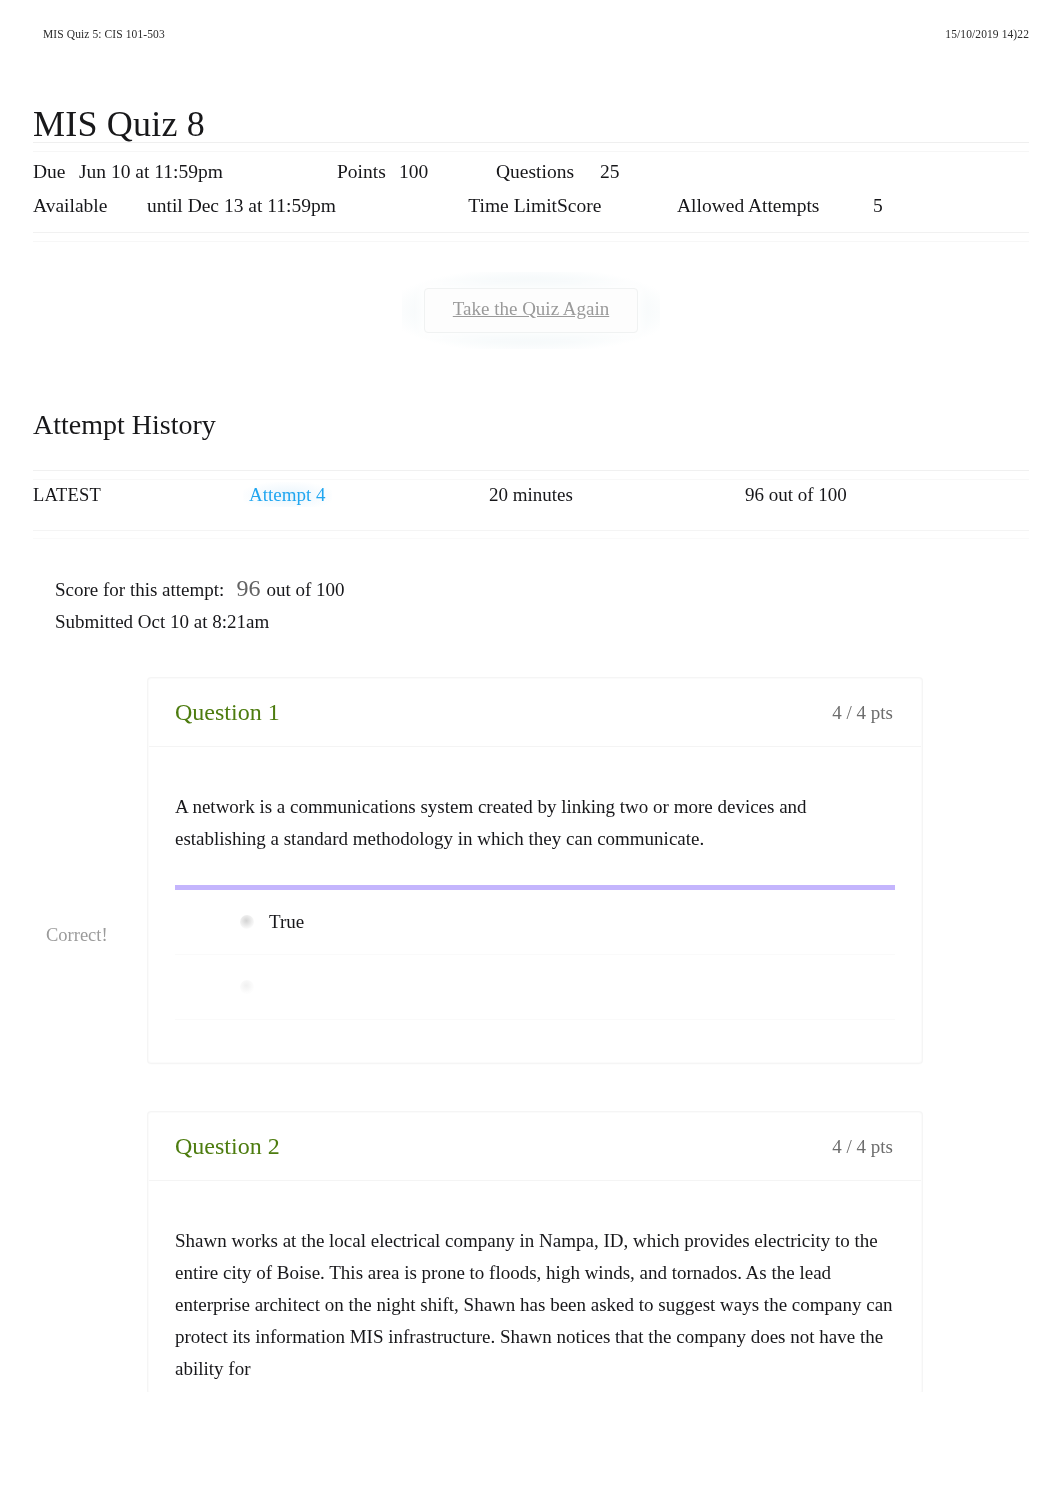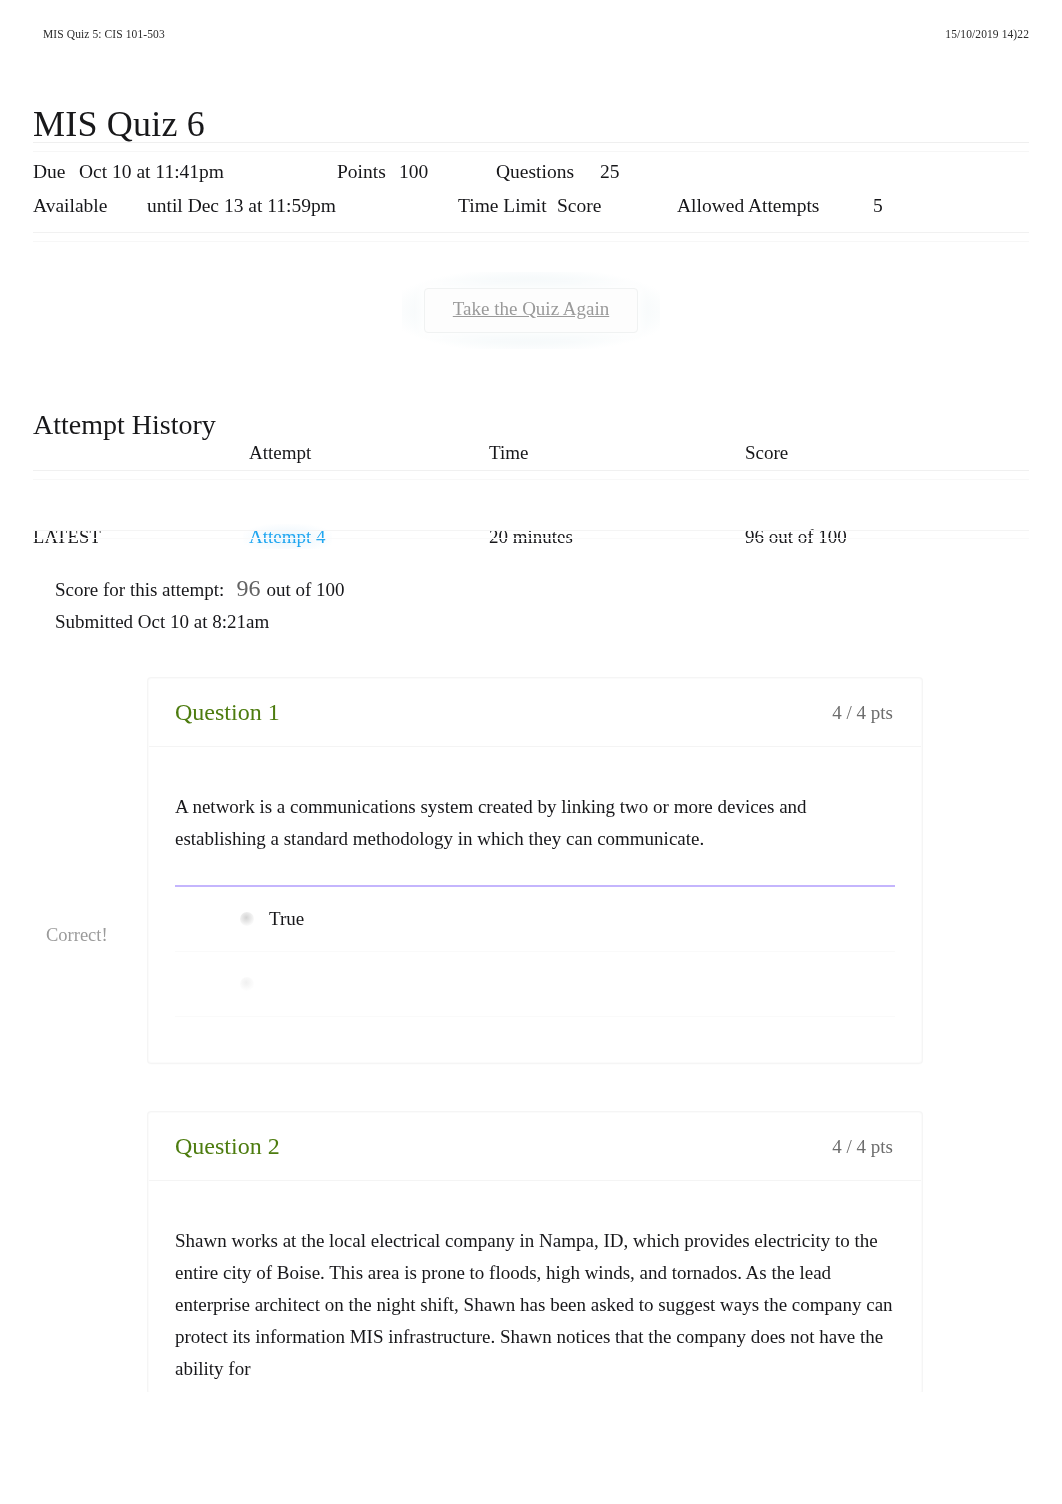--- a/index.html
+++ b/index.html
@@ -72,21 +72,21 @@
 
   .m-due-l   { width: 46px; }
   .m-due-v   { width: 258px; }
   .m-pts-l   { width: 62px; }
   .m-pts-v   { width: 97px; }
   .m-qs-l    { width: 104px; }
   .m-qs-v    { width: 60px; }
 
   .m-avl-l   { width: 114px; }
   .m-avl-v   { width: 311px; }
-  .m-tl-l    { width: 99px; }
+  .m-tl-l    { width: 99px; text-align: right; }
   .m-tl-v    { width: 120px; }
   .m-aa-l    { width: 196px; }
   .m-aa-v    { width: 40px; }
 
   
   .btn-wrap {
     position: absolute;
     top: 272px;
     left: 0;
     width: 1062px;
@@ -218,21 +218,21 @@
     padding: 44px 26px 0 26px;
     font-size: 19px;
     line-height: 32px;
     color: #17171a;
   }
   .q-text { margin: 0; }
 
   
   .answers {
     margin-top: 30px;
-    border-top: 2px solid #c4b5fd;
+    border-top: 5px solid #c4b5fd;
   }
   .answer-row {
     position: relative;
     display: flex;
     align-items: center;
     height: 64px;
     padding-left: 44px;
     border-bottom: 1px solid #fafafa;
   }
   .answer-row .radio {
@@ -272,52 +272,46 @@
   }
 </style>
 </head>
 <body>
 
 <div class="print-header">
   <span>MIS Quiz 5: CIS 101-503</span>
   <span>15/10/2019 14)22</span>
 </div>
 
-<h1 class="page-title">MIS Quiz 6</h1>
+<h1 class="page-title">MIS Quiz 8</h1>
 
 <div class="rule r1"></div>
 <div class="rule r2"></div>
 
 <div class="meta">
   <div class="meta-row">
-    <span class="meta-lbl m-due-l">Due</span><span class="meta-val m-due-v">Oct 10 at 11:41pm</span><span class="meta-lbl m-pts-l">Points</span><span class="meta-val m-pts-v">100</span><span class="meta-lbl m-qs-l">Questions</span><span class="meta-val m-qs-v">25</span>
+    <span class="meta-lbl m-due-l">Due</span><span class="meta-val m-due-v">Jun 10 at 11:59pm</span><span class="meta-lbl m-pts-l">Points</span><span class="meta-val m-pts-v">100</span><span class="meta-lbl m-qs-l">Questions</span><span class="meta-val m-qs-v">25</span>
   </div>
   <div class="meta-row">
     <span class="meta-lbl m-avl-l">Available</span><span class="meta-val m-avl-v">until Dec 13 at 11:59pm</span><span class="meta-lbl m-tl-l">Time Limit</span><span class="meta-val m-tl-v">Score</span><span class="meta-lbl m-aa-l">Allowed Attempts</span><span class="meta-val m-aa-v">5</span>
   </div>
 </div>
 
 <div class="rule r3"></div>
 <div class="rule r4"></div>
 
 <div class="btn-wrap">
   <div class="btn-halo">
     <a class="btn-take-again" href="#">Take the Quiz Again</a>
   </div>
 </div>
 
 <h2 class="section-title">Attempt History</h2>
 
 <div class="history">
-  <div class="hist-row head">
-    <span class="h-c1"></span>
-    <span class="h-c2">Attempt</span>
-    <span class="h-c3">Time</span>
-    <span class="h-c4">Score</span>
-  </div>
   <div style="height:42px"></div>
   <div class="hist-row">
     <span class="h-c1 latest-label">LATEST</span>
     <span class="h-c2"><a class="attempt-link" href="#">Attempt 4</a></span>
     <span class="h-c3">20 minutes</span>
     <span class="h-c4">96 out of 100</span>
   </div>
 </div>
 
 <div class="hist-divider d1"></div>

